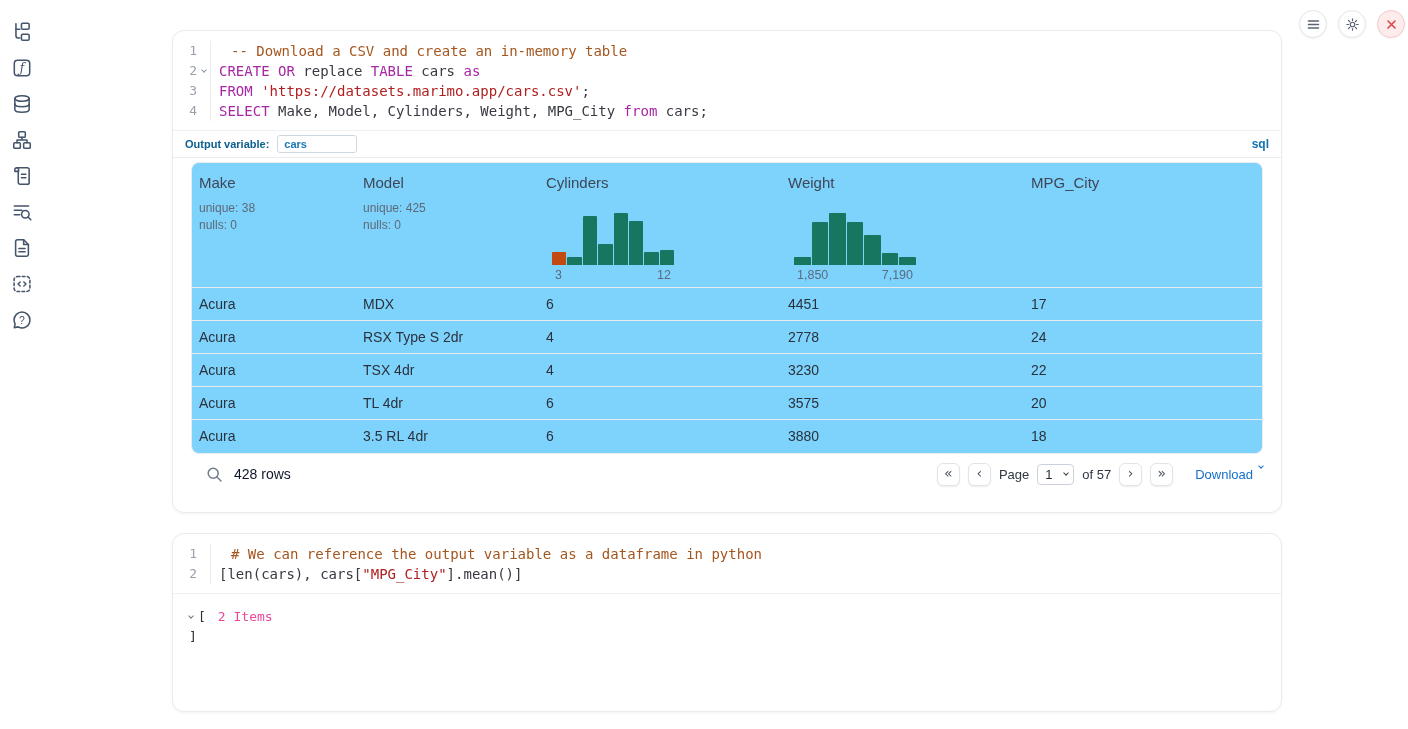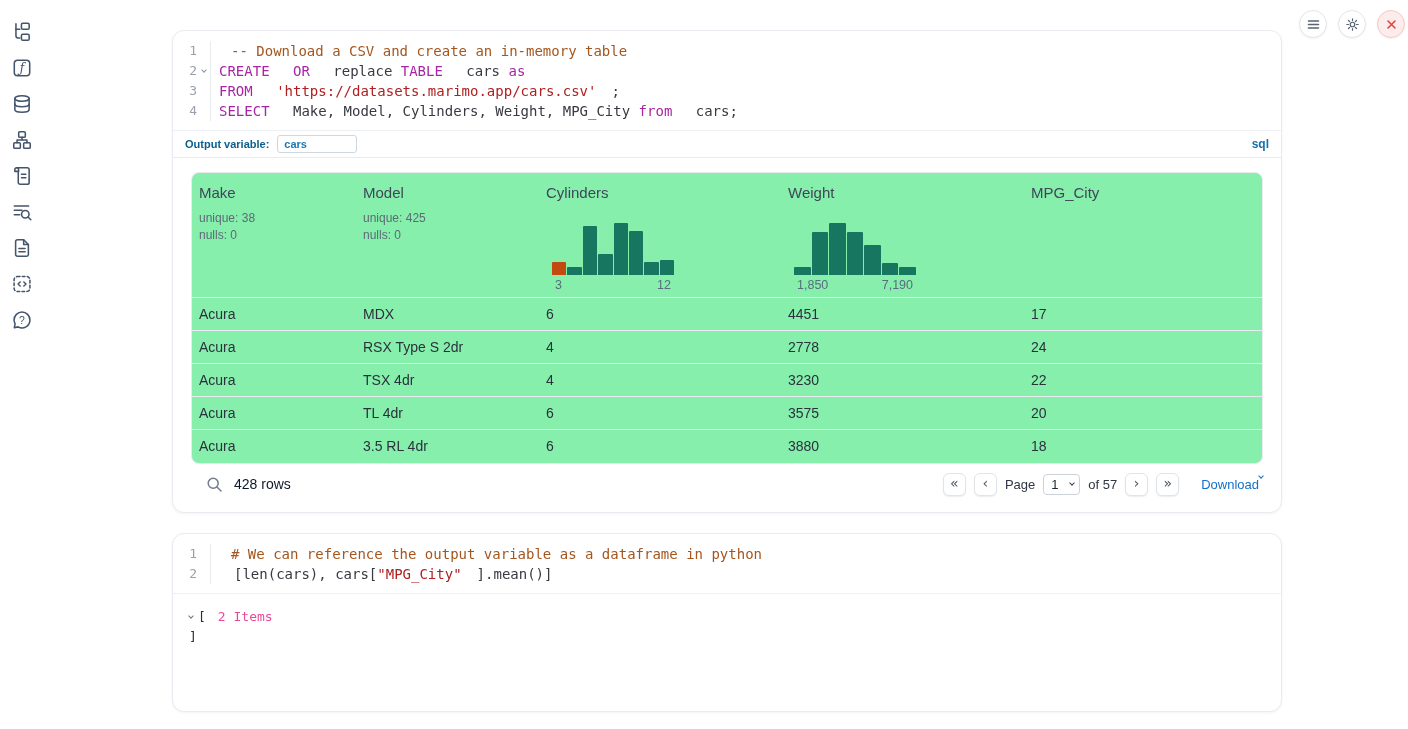--- a/index.html
+++ b/index.html
@@ -26,34 +26,34 @@
 
   
   .code-area { padding:10px 14px 9px 0; }
   .code-line { display:flex; }
   .gutter { flex:0 0 24px; text-align:right; font:13px/20px "DejaVu Sans Mono", monospace; color:#9aa1ab; }
   .chev-slot { flex:0 0 13px; display:flex; align-items:center; justify-content:center; color:#8d95a2; }
   .line-text { flex:1; border-left:1px solid #e9ebef; padding-left:8px; font:14px/20px "DejaVu Sans Mono", monospace; color:#383a42; white-space:pre; }
   .tok-kw  { color:#a626a4; }
   .tok-str { color:#b02020; }
   .tok-com { color:#a4561e;margin-left:12px; }
-  .tok-pl  { color:#383a42;padding-left:15px; }
+  .tok-pl  { color:#383a42; }
 
   
   .chev-d { display:inline-block; width:6px; height:6px; border-right:1.5px solid currentColor; border-bottom:1.5px solid currentColor; transform:rotate(45deg); margin-top:-3px; }
   .chev-sm { width:4px; height:4px; border-width:1.2px; }
 
   
   .outvar-bar { height:28px; display:flex; align-items:center; padding:0 12px; border-top:1px solid #eef0f3; border-bottom:1px solid #e9ebf0; }
   .outvar-label { font-size:11px; font-weight:700; color:#0b608f; }
   .outvar-input { margin-left:8px; width:80px; height:18px; border:1px solid #cdd8e0; border-radius:3px; font:700 11px "Liberation Sans", sans-serif; color:#1878b3; padding:0 6px; outline:none; }
   .lang-badge { margin-left:auto; font-size:12px; font-weight:700; color:#1271ae; cursor:pointer; }
 
   
-  .table-panel { margin:14px 18px 0; height:292px; border:1px solid #e9ebf0; border-radius:8px; overflow:hidden; background:#86efac; }
+  .table-panel { margin:4px 18px 0; height:292px; border:1px solid #e9ebf0; border-radius:8px; overflow:hidden; background:#7dd3fc; }
   .thead { display:grid; grid-template-columns:164px 183px 242px 243px 1fr; height:124px; }
   .th { padding:11px 0 0 7px; display:flex; flex-direction:column; cursor:pointer; }
   .th-title { font-size:15px; color:#3e4757; }
   .th-stats { margin-top:9px; font-size:12px; color:#5e6977; line-height:17px; }
   .hist { margin-top:auto; margin-bottom:5px; width:122px; margin-left:6px; }
   .hist-bars { height:52px; display:flex; align-items:flex-end; gap:1px; }
   .hist-bar { flex:1; background:#17765f; border-radius:1px 1px 0 0; }
   .hist-labels { display:flex; justify-content:space-between; font-size:12.5px; color:#5a6b80; margin-top:3px; padding:0 3px; }
   .trow { display:grid; grid-template-columns:164px 183px 242px 243px 1fr; height:33px; align-items:center; border-top:1px solid #e9ebf0; font-size:14px; color:#2b313c; }
   .td { padding-left:7px; }
@@ -61,21 +61,21 @@
   
   .table-footer { margin:0 18px; height:40px; display:flex; align-items:center; }
   .search-btn { margin-left:15px; width:17px; height:17px; color:#707c8c; cursor:pointer; }
   .search-btn svg * { stroke:currentColor; fill:none; stroke-width:1.5; stroke-linecap:round; }
   .rows-count { margin-left:11px; font-size:14px; color:#0f172a; }
   .pager { margin-left:auto; display:flex; align-items:center; gap:8px; }
   .page-btn { width:23px; height:23px; border:1px solid #e1e5e9; border-radius:6px; background:#fff; box-shadow:0 1px 1.5px rgba(0,0,0,.08); color:#4a5460; font-size:14px; line-height:1; display:flex; align-items:center; justify-content:center; cursor:pointer; font-family:"DejaVu Sans", sans-serif; padding-bottom:2px; }
   .page-text { font-size:13px; color:#2f3742; }
   .page-select { width:37px; height:21px; border:1px solid #ccd2d9; border-radius:4px; display:flex; align-items:center; justify-content:space-between; padding:0 5px 0 7px; font-size:13px; color:#1f2530; background:#fff; cursor:pointer; }
   .page-select .chev-d { color:#39404a; }
-  .download { margin-left:14px; color:#1470c8; font-size:13px; display:flex; align-items:flex-start; cursor:pointer; }
+  .download { margin-left:14px; color:#1470c8; font-size:13px; display:flex; align-items:flex-start; gap:6px; cursor:pointer; }
 
   
   .tree { padding:13px 16px 0; font:13px/22px "DejaVu Sans Mono", monospace; color:#2a2f38; }
   .tree-head { display:flex; align-items:center; line-height:20px; }
   .tree-chev { color:#6d7684; margin-right:5px; cursor:pointer; }
   .tree-items-label { color:#ec4899; margin-left:12px; }
   .tree-body { margin-left:13px; border-left:1px solid #e4e7ec; padding-left:10px; margin-top:2px; }
   .tree-row { line-height:22px; }
   .idx { color:#8385d8; }
   .val { font-weight:700; color:#1e242d; }

